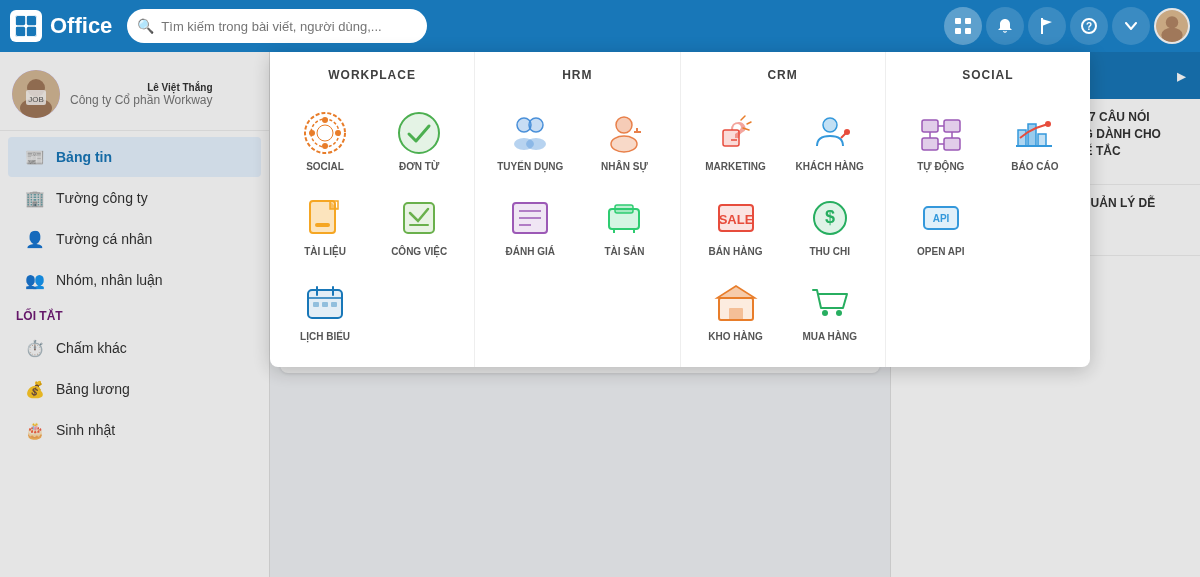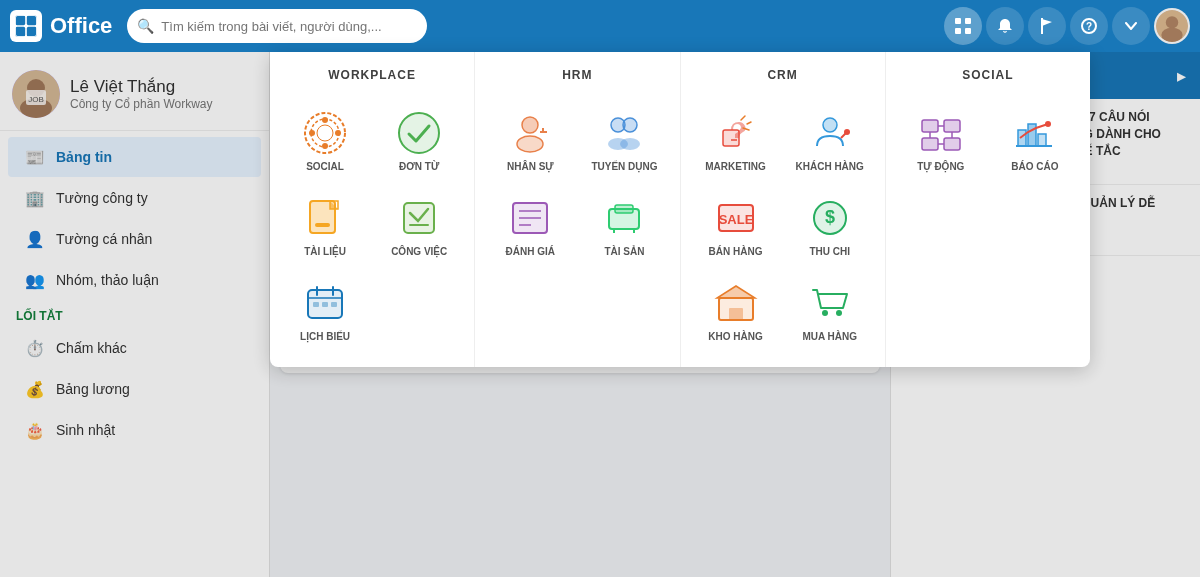--- a/index.html
+++ b/index.html
@@ -123,23 +123,24 @@
       border-radius: 50%;
       background: #c4b5fd;
       display: flex;
       align-items: center;
       justify-content: center;
       margin-right: 10px;
       overflow: hidden;
       flex-shrink: 0;
     }
     .sidebar-user-info .name {
-      font-weight: 400;
-      font-size: 17px;
+      font-weight: 700;
+      font-size: 10px;
       color: #333;
+      text-align: right;
     }
     .sidebar-user-info .company {
       font-size: 12px;
       color: #777;
     }
     .sidebar-nav-item {
       display: flex;
       align-items: center;
       padding: 9px 16px;
       cursor: pointer;
@@ -157,21 +158,21 @@
       width: 22px;
       height: 22px;
       margin-right: 10px;
       display: flex;
       align-items: center;
       justify-content: center;
       font-size: 16px;
     }
     .sidebar-section-label {
       font-size: 12px;
-      color: #15803d;
+      color: #701a75;
       padding: 8px 16px 4px;
       font-weight: 600;
       text-transform: uppercase;
     }
 
     
     .content-area {
       flex: 1;
       overflow-y: auto;
       background: #f0f2f5;
@@ -462,21 +463,21 @@
     <div class="sidebar-nav-item">
       <span class="icon">🏢</span>
       <span>Tường công ty</span>
     </div>
     <div class="sidebar-nav-item">
       <span class="icon">👤</span>
       <span>Tường cá nhân</span>
     </div>
     <div class="sidebar-nav-item">
       <span class="icon">👥</span>
-      <span>Nhóm, thảo luận</span>
+      <span>Nhóm, nhân luận</span>
     </div>
 
     <div class="sidebar-section-label">Lối tắt</div>
 
     <div class="sidebar-nav-item">
       <span class="icon">⏱️</span>
       <span>Chấm khác</span>
     </div>
     <div class="sidebar-nav-item">
       <span class="icon">💰</span>
@@ -665,43 +666,43 @@
     </div>
   </div>
 
   <div class="mega-col">
     <div class="mega-col-title">HRM</div>
     <div class="mega-grid">
 
       <div class="mega-item">
         <div class="mega-item-icon">
           <svg viewBox="0 0 46 46" width="46" height="46">
+            <circle cx="17" cy="15" r="7" fill="#4a90d9" opacity="0.3"></circle>
+            <circle cx="17" cy="15" r="7" stroke="#4a90d9" stroke-width="1.5" fill="none"></circle>
+            <circle cx="29" cy="15" r="7" fill="#4a90d9" opacity="0.3"></circle>
+            <circle cx="29" cy="15" r="7" stroke="#4a90d9" stroke-width="1.5" fill="none"></circle>
+            <ellipse cx="17" cy="34" rx="10" ry="6" fill="#4a90d9" opacity="0.4"></ellipse>
+            <ellipse cx="29" cy="34" rx="10" ry="6" fill="#4a90d9" opacity="0.4"></ellipse>
+          </svg>
+        </div>
+        <span class="mega-item-label">TUYỂN DỤNG</span>
+      </div>
+
+      <div class="mega-item">
+        <div class="mega-item-icon">
+          <svg viewBox="0 0 46 46" width="46" height="46">
             <circle cx="23" cy="15" r="8" fill="#e8804a" opacity="0.4"></circle>
             <circle cx="23" cy="15" r="8" stroke="#e8804a" stroke-width="1.5" fill="none"></circle>
             <line x1="33" y1="22" x2="40" y2="22" stroke="#e8804a" stroke-width="2"></line>
             <line x1="36" y1="22" x2="36" y2="18" stroke="#e8804a" stroke-width="2"></line>
             <ellipse cx="23" cy="34" rx="13" ry="8" fill="#e8804a" opacity="0.3"></ellipse>
             <ellipse cx="23" cy="34" rx="13" ry="8" stroke="#e8804a" stroke-width="1.5" fill="none"></ellipse>
           </svg>
         </div>
         <span class="mega-item-label">NHÂN SỰ</span>
-      </div>
-
-      <div class="mega-item">
-        <div class="mega-item-icon">
-          <svg viewBox="0 0 46 46" width="46" height="46">
-            <circle cx="17" cy="15" r="7" fill="#4a90d9" opacity="0.3"></circle>
-            <circle cx="17" cy="15" r="7" stroke="#4a90d9" stroke-width="1.5" fill="none"></circle>
-            <circle cx="29" cy="15" r="7" fill="#4a90d9" opacity="0.3"></circle>
-            <circle cx="29" cy="15" r="7" stroke="#4a90d9" stroke-width="1.5" fill="none"></circle>
-            <ellipse cx="17" cy="34" rx="10" ry="6" fill="#4a90d9" opacity="0.4"></ellipse>
-            <ellipse cx="29" cy="34" rx="10" ry="6" fill="#4a90d9" opacity="0.4"></ellipse>
-          </svg>
-        </div>
-        <span class="mega-item-label">TUYỂN DỤNG</span>
       </div>
 
       <div class="mega-item">
         <div class="mega-item-icon">
           <svg viewBox="0 0 46 46" width="46" height="46">
             <rect x="6" y="8" width="34" height="30" rx="3" fill="#9c59b6" opacity="0.15"></rect>
             <rect x="6" y="8" width="34" height="30" rx="3" stroke="#9c59b6" stroke-width="2" fill="none"></rect>
             <line x1="12" y1="16" x2="34" y2="16" stroke="#9c59b6" stroke-width="1.5"></line>
             <line x1="12" y1="23" x2="34" y2="23" stroke="#9c59b6" stroke-width="1.5"></line>
             <line x1="12" y1="30" x2="24" y2="30" stroke="#9c59b6" stroke-width="1.5"></line>
@@ -840,17 +841,27 @@
             <polyline points="26,36 26,24 34,24 34,36" fill="#3498db" opacity="0.3"></polyline>
             <polyline points="26,36 26,24 34,24 34,36" stroke="#3498db" stroke-width="1.5" fill="none"></polyline>
             <line x1="4" y1="36" x2="40" y2="36" stroke="#3498db" stroke-width="2"></line>
             <polyline points="8,28 16,22 24,18 36,14" stroke="#e74c3c" stroke-width="2" fill="none"></polyline>
             <circle cx="36" cy="14" r="3" fill="#e74c3c"></circle>
           </svg>
         </div>
         <span class="mega-item-label">BÁO CÁO</span>
       </div>
 
+      <div class="mega-item">
+        <div class="mega-item-icon">
+          <svg viewBox="0 0 46 46" width="46" height="46">
+            <rect x="6" y="12" width="34" height="22" rx="4" fill="#3498db" opacity="0.15"></rect>
+            <rect x="6" y="12" width="34" height="22" rx="4" stroke="#3498db" stroke-width="2" fill="none"></rect>
+            <text x="23" y="27" text-anchor="middle" font-size="10" font-weight="bold" fill="#3498db">API</text>
+          </svg>
+        </div>
+        <span class="mega-item-label">OPEN API</span>
+      </div>
 
     </div>
   </div>
 
 </div>
 
 </body></html>

